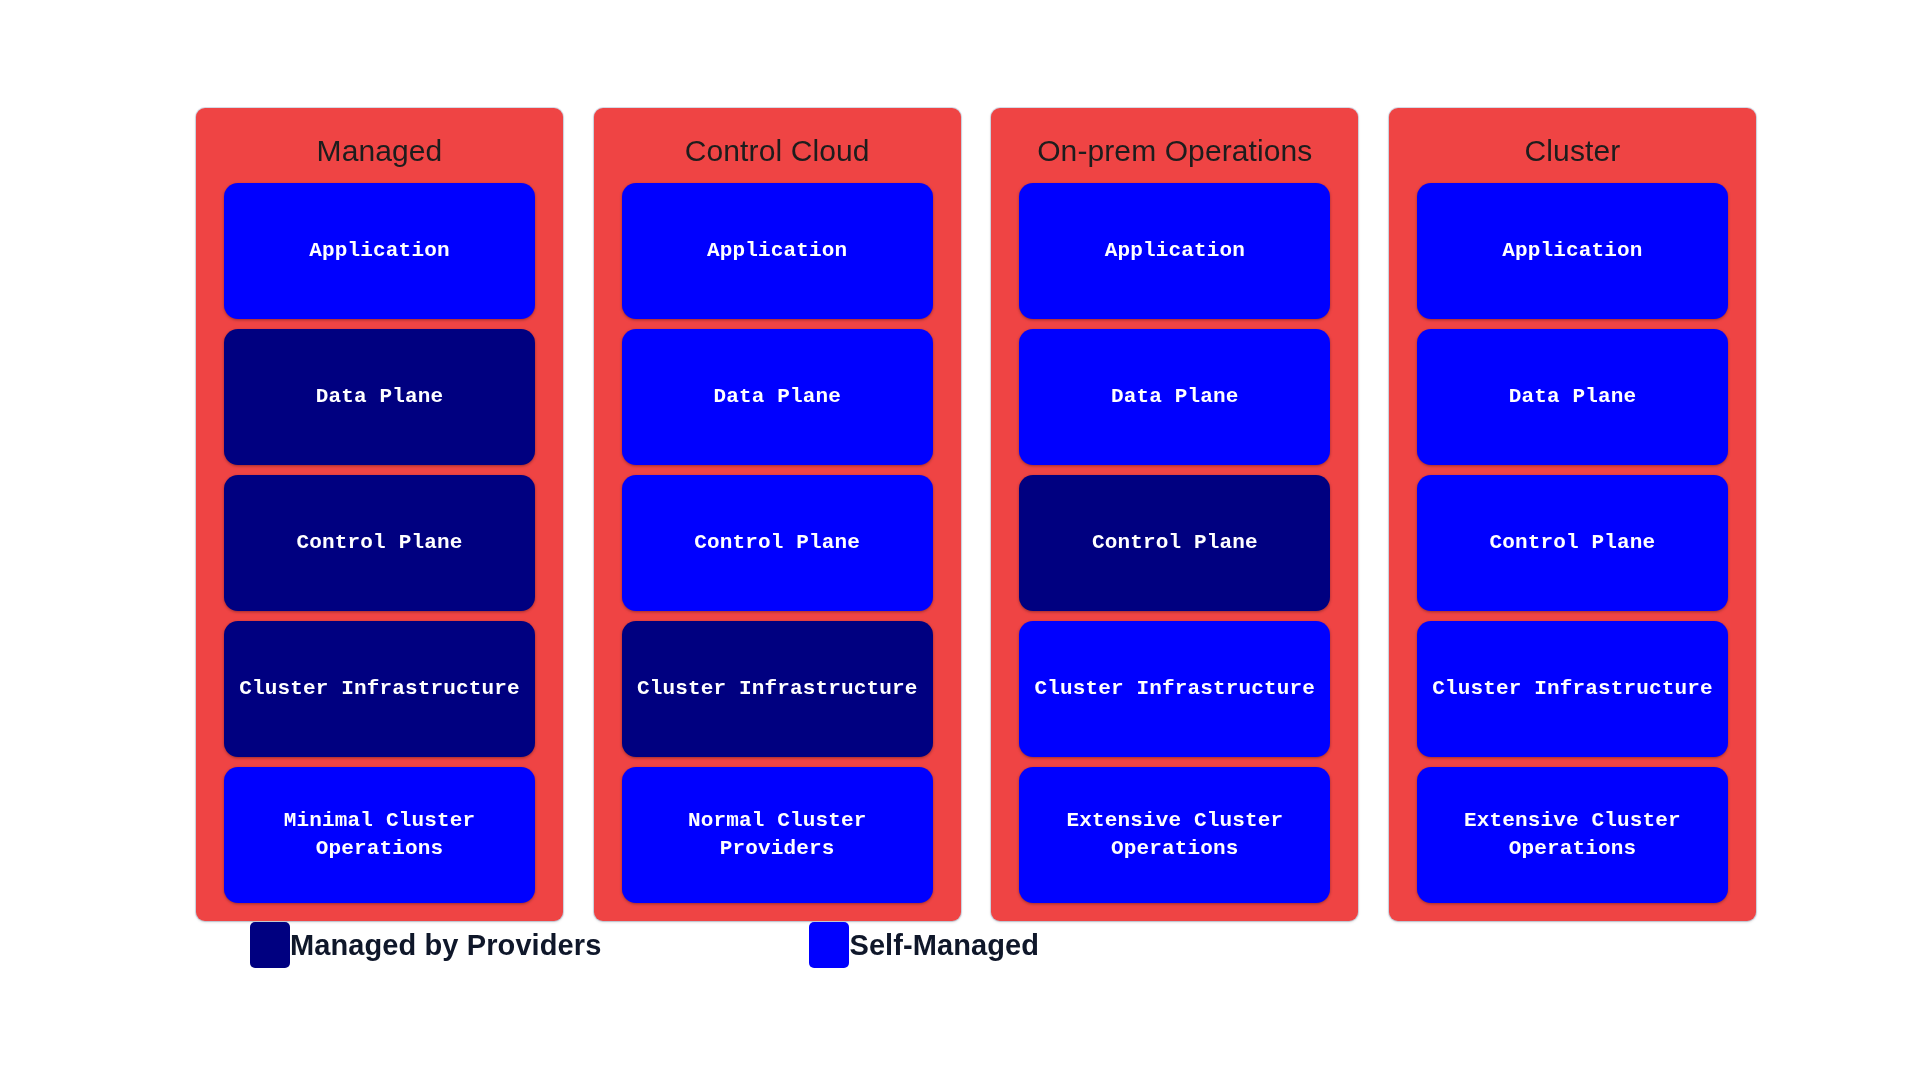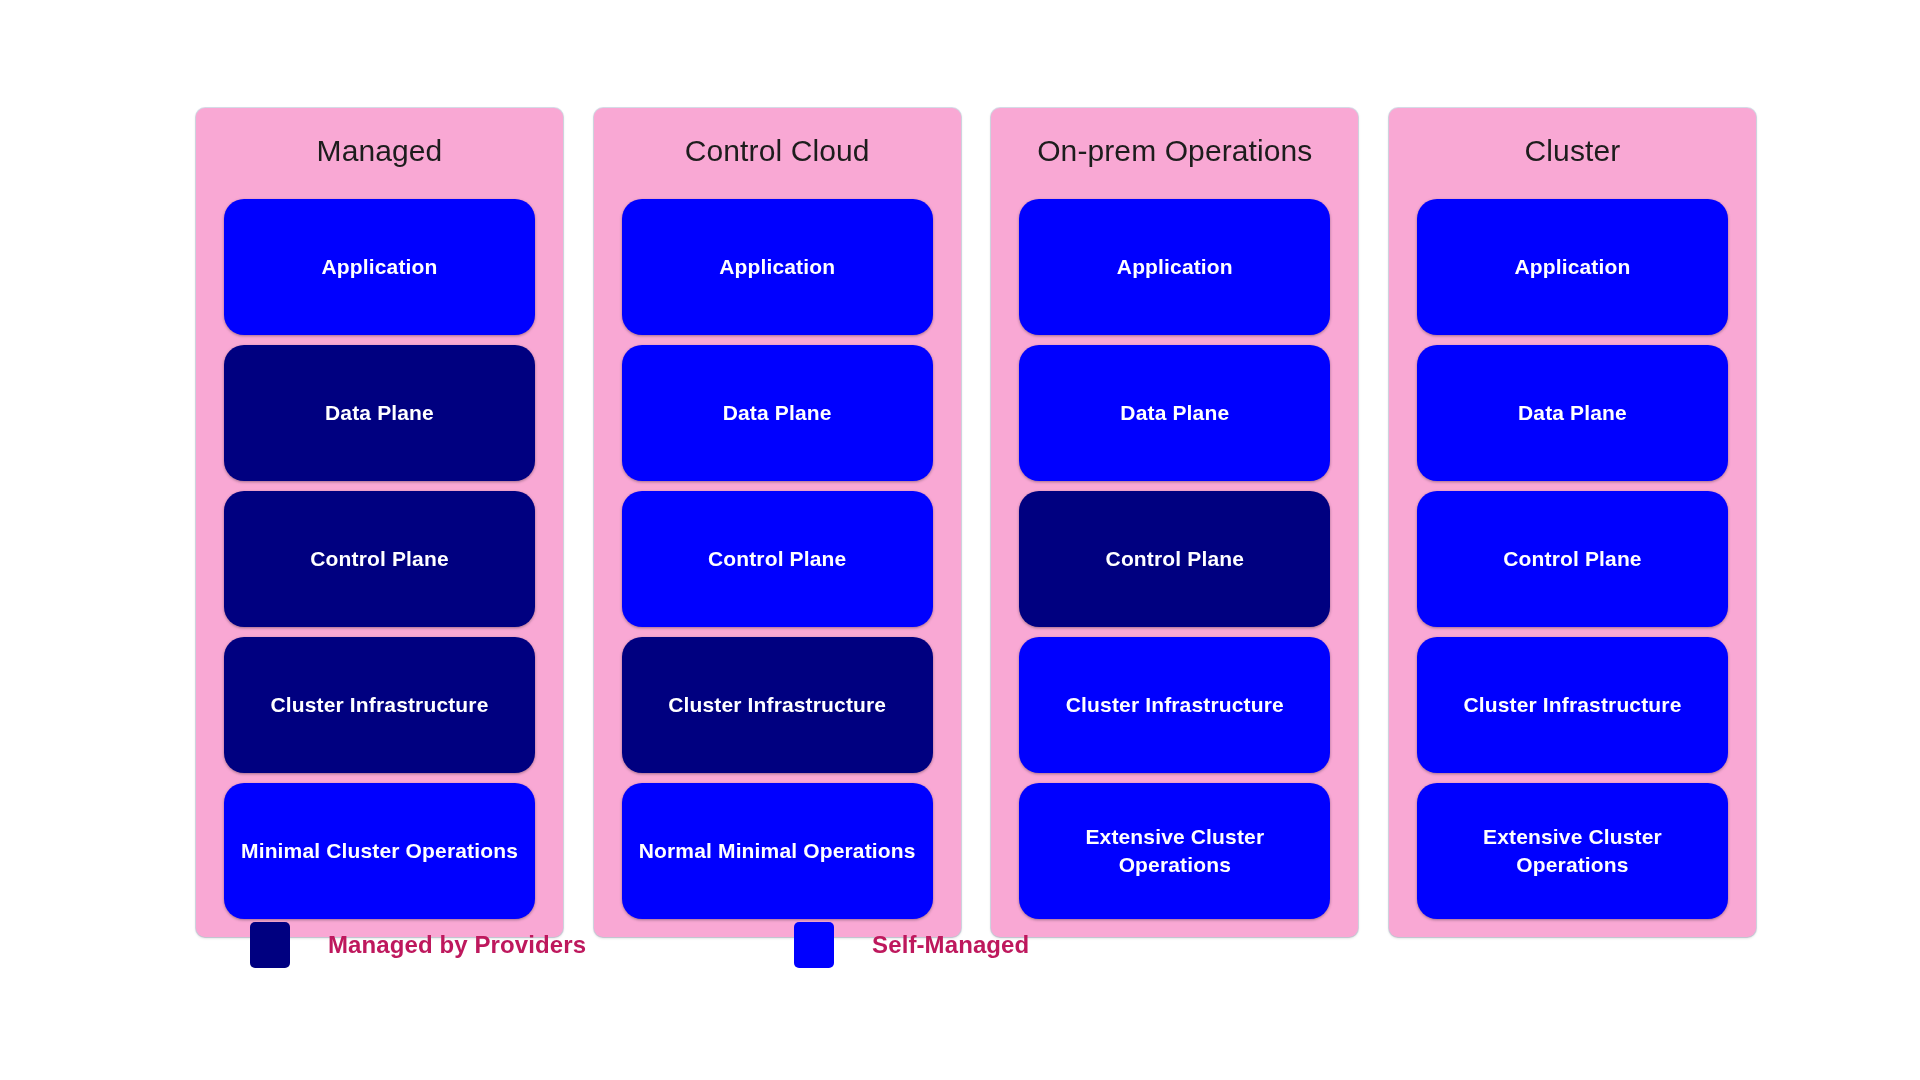--- a/index.html
+++ b/index.html
@@ -25,30 +25,29 @@
     left: 196px;
     top: 108px;
     width: 1560px;
     display: flex;
     align-items: flex-start;
     justify-content: space-between;
   }
 
   .column {
     width: 367px;
-    background: #f9a8d4;
+    background: #ef4444;
     border-radius: 9px;
     box-shadow: 0 1px 3px rgba(0,0,0,0.18),
                 0 0 0 1px rgba(190,198,220,0.55);
     padding: 0 0 18px 0;
     display: flex;
     flex-direction: column;
     align-items: center;
     box-sizing: border-box;
-    gap: 16px;
   }
 
   .column-title {
     font-size: 30px;
     font-weight: 400;
     color: #1d1d1d;
     letter-spacing: 0.1px;
     margin: 26px 0 16px 0;
     text-align: center;
     line-height: 1.1;
@@ -59,33 +58,34 @@
     width: 100%;
     display: flex;
     flex-direction: column;
     align-items: center;
     gap: 10px;
   }
 
   .block {
     width: 311px;
     height: 136px;
-    border-radius: 20px;
+    border-radius: 14px;
     display: flex;
     align-items: center;
     justify-content: center;
     text-align: center;
     color: #ffffff;
     font-size: 21px;
     font-weight: bold;
     line-height: 1.32;
     letter-spacing: 0.15px;
     box-shadow: 0 1px 3px rgba(0,0,0,0.35);
     box-sizing: border-box;
     padding: 0 8px;
+    font-family: Liberation Mono, monospace;
   }
 
   .block.self { background: #0000ff; }
   .block.provider { background: #000080; }
 
   .block-label { display: block; }
 
   
   #legend {
     position: absolute;
@@ -108,24 +108,23 @@
     width: 40px;
     height: 46px;
     border-radius: 5px;
     flex: 0 0 auto;
   }
 
   .legend-swatch.provider { background: #000080; }
   .legend-swatch.self { background: #0000ff; }
 
   .legend-label {
-    margin-left: 38px;
-    font-size: 24px;
+    font-size: 29px;
     font-weight: bold;
-    color: #be185d;
+    color: #0f172a;
     white-space: nowrap;
     letter-spacing: 0.1px;
   }
 </style>
 </head>
 <body>
 
 <div id="root">
 
   <div id="columns">
@@ -160,21 +159,21 @@
         <div class="block self">
           <span class="block-label">Data Plane</span>
         </div>
         <div class="block self">
           <span class="block-label">Control Plane</span>
         </div>
         <div class="block provider">
           <span class="block-label">Cluster Infrastructure</span>
         </div>
         <div class="block self">
-          <span class="block-label">Normal Minimal Operations</span>
+          <span class="block-label">Normal Cluster Providers</span>
         </div>
       </div>
     </div>
 
     <div class="column">
       <div class="column-title">On-prem Operations</div>
       <div class="blocks">
         <div class="block self">
           <span class="block-label">Application</span>
         </div>

